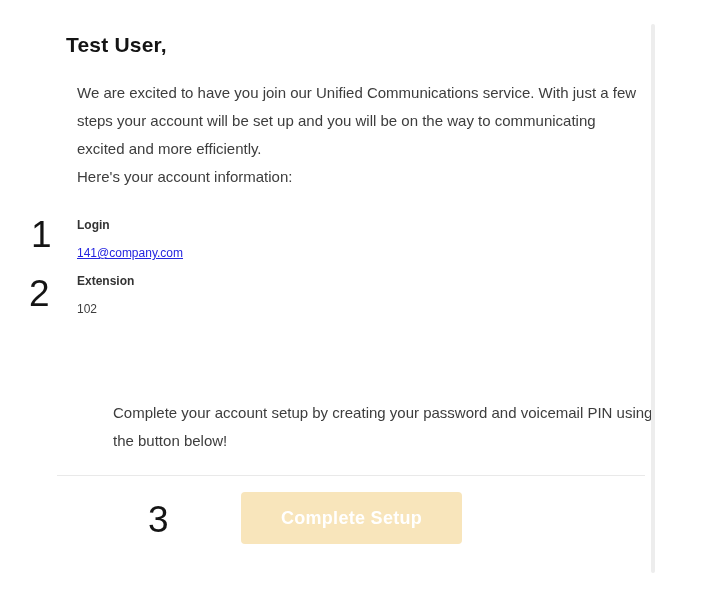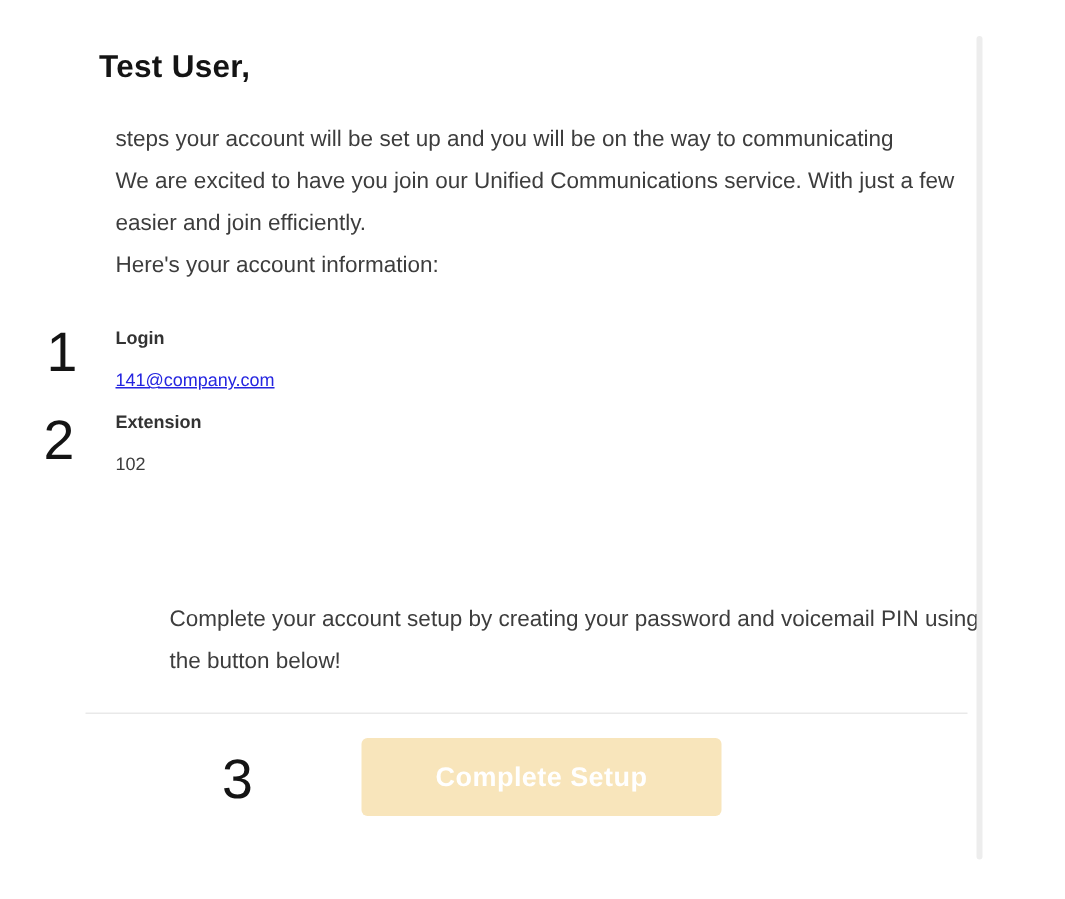--- a/index.html
+++ b/index.html
@@ -38,21 +38,21 @@
     font-size: 15px; line-height: 28px; color: #3d3d3d; margin-left: 36px;
   }
 
   .divider {
     position: absolute; left: 57px; top: 475px;
     width: 588px; height: 1px; background: #e9e9e9;
   }
 
   .cta-button {
     position: absolute; left: 241px; top: 492px;
-    width: 240px; height: 52px;
+    width: 221px; height: 52px;
     background: #f8e5bb; border: none; border-radius: 4px;
     color: #ffffff; font-family: "Liberation Sans", sans-serif;
     font-size: 18px; font-weight: bold; letter-spacing: 0.3px;
     cursor: pointer;
   }
 
   .annot {
     position: absolute;
     font-size: 37px; font-weight: 300; color: #141414;
     line-height: 1;
@@ -69,23 +69,23 @@
   }
 </style>
 </head>
 <body>
 
 <div class="stage">
 
   <div class="greeting">Test User,</div>
 
   <div class="intro">
+    <span class="textline">We are excited to have you join our Unified Communications service. With just a few</span>
     <span class="textline">steps your account will be set up and you will be on the way to communicating</span>
-    <span class="textline">We are excited to have you join our Unified Communications service. With just a few</span>
-    <span class="textline">easier and join efficiently.</span>
+    <span class="textline">excited and more efficiently.</span>
     <span class="textline">Here's your account information:</span>
   </div>
 
   <div class="account">
     <span class="textline label">Login</span>
     <span class="textline"><a class="link-value">141@company.com</a></span>
     <span class="textline label">Extension</span>
     <span class="textline">102</span>
   </div>
 

